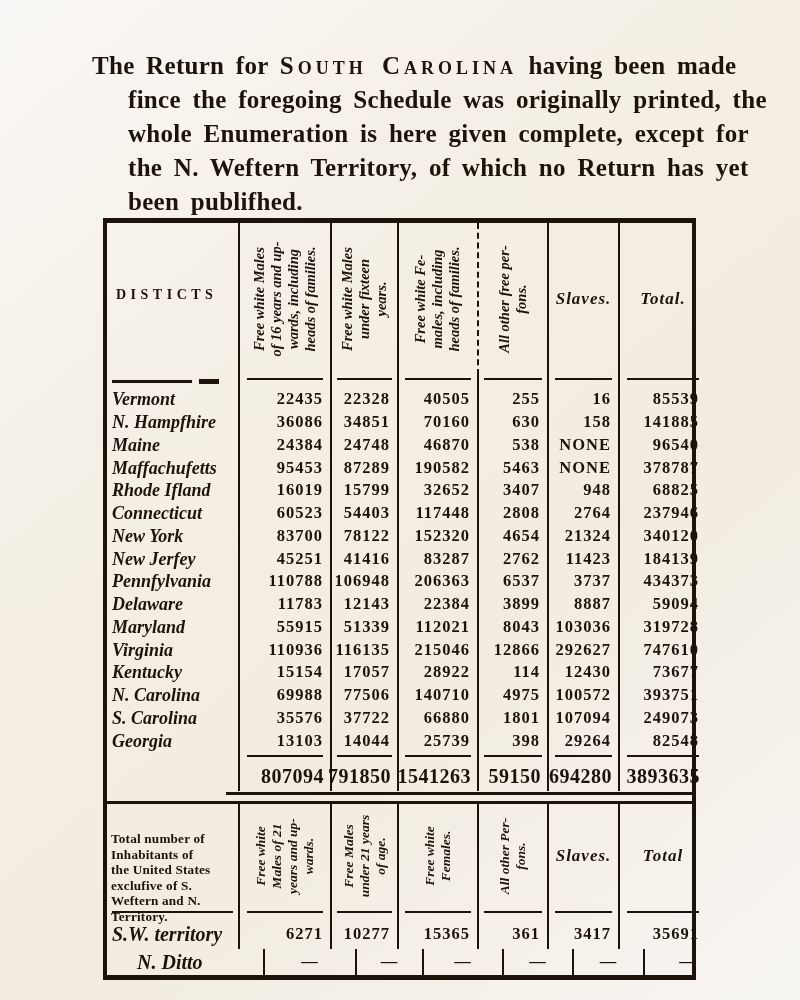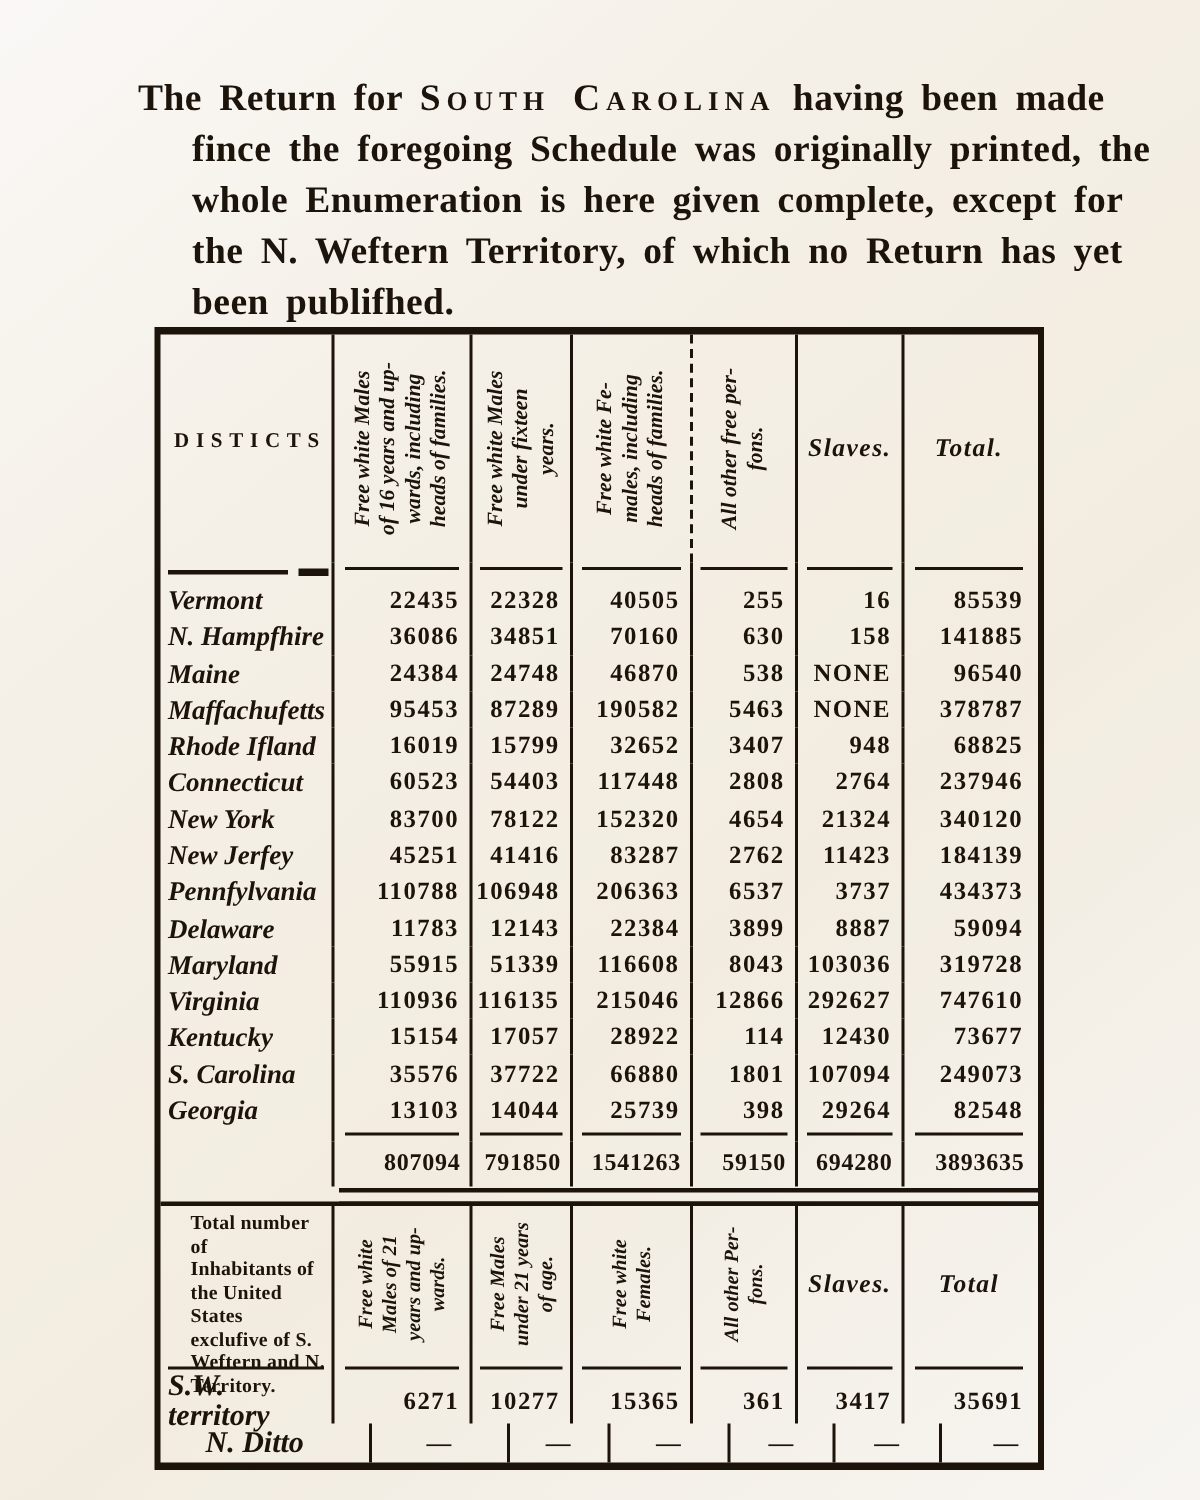--- a/index.html
+++ b/index.html
@@ -22,21 +22,21 @@
   }
   .sc{font-variant:small-caps;letter-spacing:4px;}
   
   .census-table{
     position:absolute;left:103px;top:218px;width:585px;
     border:4px solid var(--ink);border-top-width:5px;border-bottom-width:5px;
   }
   .row{display:flex;}
   .cell{box-sizing:border-box;position:relative;flex:none;}
   .cell + .cell{border-left:2px solid var(--ink);}
-  .c0{width:114px}.c1{width:92px}.c2{width:67px}.c3{width:80px}
+  .c0{width:131px}.c1{width:92px}.c2{width:67px}.c3{width:80px}
   .c4{width:70px}.c5{width:71px}.c6{width:88px}
   .dash-left{border-left-style:dashed !important;}
   
   .r-head{height:152px;}
   .rot{
     position:absolute;left:50%;top:50%;
     transform:translate(-50%,-50%) rotate(-90deg);
     width:148px;text-align:center;
     font-style:italic;font-weight:bold;font-size:14.5px;line-height:1.18;
   }
@@ -62,32 +62,32 @@
   .d-name{
     font-style:italic;font-weight:bold;font-size:18px;line-height:1;
     padding-left:5px;display:flex;align-items:center;
   }
   .num{
     display:flex;align-items:center;justify-content:flex-end;
     padding-right:7px;font-weight:bold;font-size:16.5px;letter-spacing:1px;
   }
   
   .r-totals{height:30px;}
-  .r-totals .num{font-size:16px;letter-spacing:.5px;padding-right:6px;}
+  .r-totals .num{font-size:20px;letter-spacing:.5px;padding-right:6px;}
   .rule-row{height:10px;position:relative;}
   .double-rule{
     position:absolute;left:119px;right:-4px;top:1px;height:6px;
     border-top:3px solid var(--ink);border-bottom:3.5px solid var(--ink);
   }
   
   .r-bhead{height:104px;border-top:3px solid var(--ink);}
   .rot-b{width:100px;font-size:13.5px;}
   .tot-label{
-    padding:3px 2px 0 20px;font-size:13.2px;line-height:15.5px;
-    font-weight:bold;letter-spacing:.2px;
+    padding:3px 2px 0 4px;font-size:13.2px;line-height:15.5px;
+    font-weight:bold;letter-spacing:.2px;margin-top:24px;
   }
   .b-rows .row{height:31px;}
   .b-rows .row:last-child{height:26px;padding-left:25px;}
   .b-rows .b-name{font-size:20px;}
   .b-rows .row:last-child .num{justify-content:center;padding-right:0;font-weight:900;}
 </style>
 </head>
 <body>
 
 <p class="intro"><span>The Return for </span><span class="sc">South Carolina</span><span> having been made fince the foregoing Schedule was originally printed, the whole Enumeration is here given complete, except for the N. Weftern Territory, of which no Return has yet been publifhed.</span></p>
@@ -260,21 +260,21 @@
         <div class="cell c3 num">22384</div>
         <div class="cell c4 num">3899</div>
         <div class="cell c5 num">8887</div>
         <div class="cell c6 num">59094</div>
       </div>
 
       <div class="row r-data">
         <div class="cell c0 d-name">Maryland</div>
         <div class="cell c1 num">55915</div>
         <div class="cell c2 num">51339</div>
-        <div class="cell c3 num">116608</div>
+        <div class="cell c3 num">112021</div>
         <div class="cell c4 num">8043</div>
         <div class="cell c5 num">103036</div>
         <div class="cell c6 num">319728</div>
       </div>
 
       <div class="row r-data">
         <div class="cell c0 d-name">Virginia</div>
         <div class="cell c1 num">110936</div>
         <div class="cell c2 num">116135</div>
         <div class="cell c3 num">215046</div>
@@ -286,20 +286,29 @@
       <div class="row r-data">
         <div class="cell c0 d-name">Kentucky</div>
         <div class="cell c1 num">15154</div>
         <div class="cell c2 num">17057</div>
         <div class="cell c3 num">28922</div>
         <div class="cell c4 num">114</div>
         <div class="cell c5 num">12430</div>
         <div class="cell c6 num">73677</div>
       </div>
 
+      <div class="row r-data">
+        <div class="cell c0 d-name">N. Carolina</div>
+        <div class="cell c1 num">69988</div>
+        <div class="cell c2 num">77506</div>
+        <div class="cell c3 num">140710</div>
+        <div class="cell c4 num">4975</div>
+        <div class="cell c5 num">100572</div>
+        <div class="cell c6 num">393751</div>
+      </div>
 
       <div class="row r-data">
         <div class="cell c0 d-name">S. Carolina</div>
         <div class="cell c1 num">35576</div>
         <div class="cell c2 num">37722</div>
         <div class="cell c3 num">66880</div>
         <div class="cell c4 num">1801</div>
         <div class="cell c5 num">107094</div>
         <div class="cell c6 num">249073</div>
       </div>

